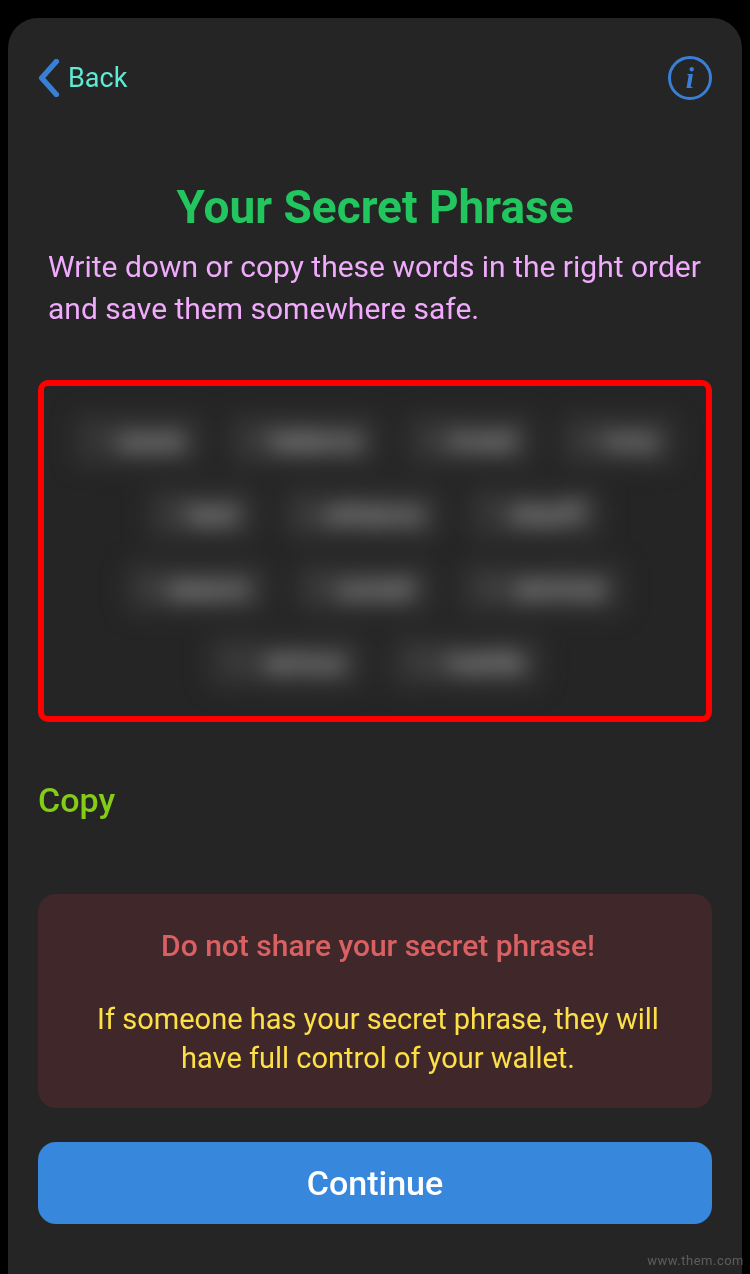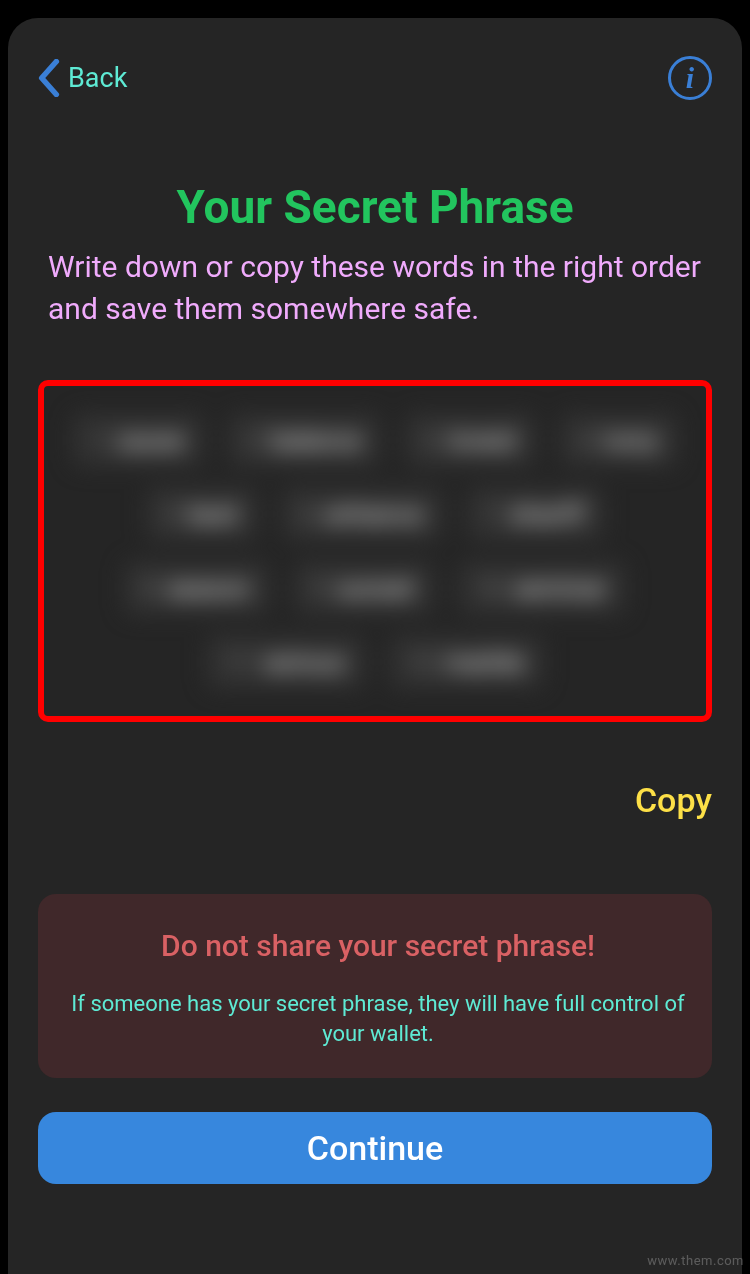--- a/index.html
+++ b/index.html
@@ -50,39 +50,39 @@
       filter:blur(11px);
     }
     .chip {
       background:#303030; border:1px solid #454545;
       border-radius:10px; padding:10px 18px;
       display:flex; align-items:center; gap:10px;
       font-size:26px; color:#e8e8e8;
     }
     .chip .num { color:#888; font-size:22px; }
     .copy-btn {
-      margin-top:58px; text-align:right;
-      color:#fde047; font-size:34px; font-weight:500;
+      margin-top:58px; text-align:left;
+      color:#84cc16; font-size:34px; font-weight:500;
       cursor:pointer;
     }
     .warning {
       margin-top:74px;
       background:#40282a; border-radius:18px;
       padding:34px 22px 30px 28px; text-align:center;
     }
     .warning-title {
       color:#d96164; font-size:30px; font-weight:500;
     }
     .warning-text {
-      margin-top:26px; color:#5eead4; font-size:22px; line-height:1.35;
+      margin-top:37px; color:#fde047; font-size:29px; line-height:1.35;
     }
     .continue-btn {
       margin-top:34px;
       background:#3787dd; border-radius:18px;
-      height:72px; display:flex; align-items:center; justify-content:center;
+      height:82px; display:flex; align-items:center; justify-content:center;
       color:#fff; font-size:34px; font-weight:500; cursor:pointer;
     }
     .watermark {
       position:absolute; right:6px; bottom:6px;
       color:rgba(255,255,255,.25); font-size:13px; letter-spacing:.5px;
     }
   </style>
 </head>
 <body>
 

